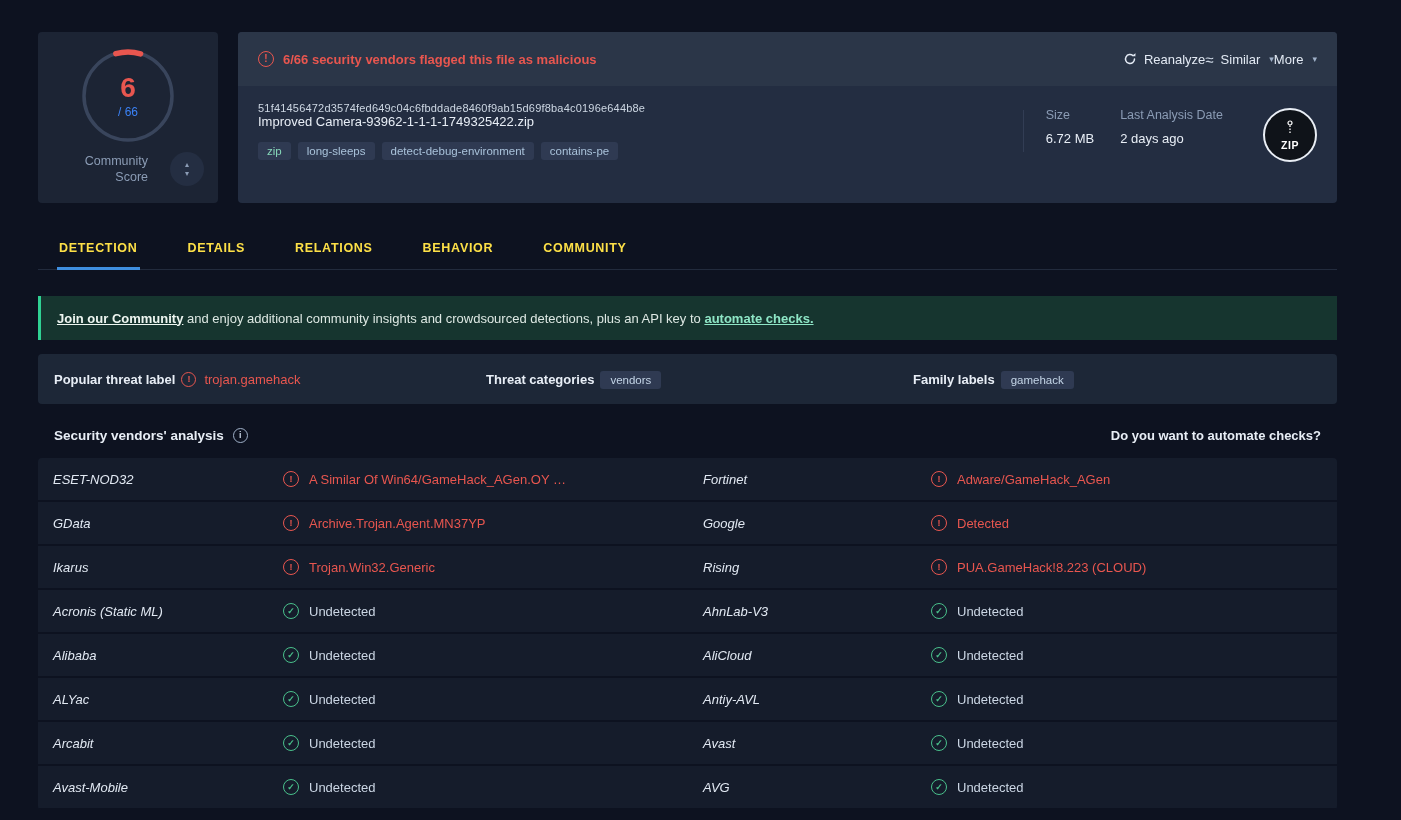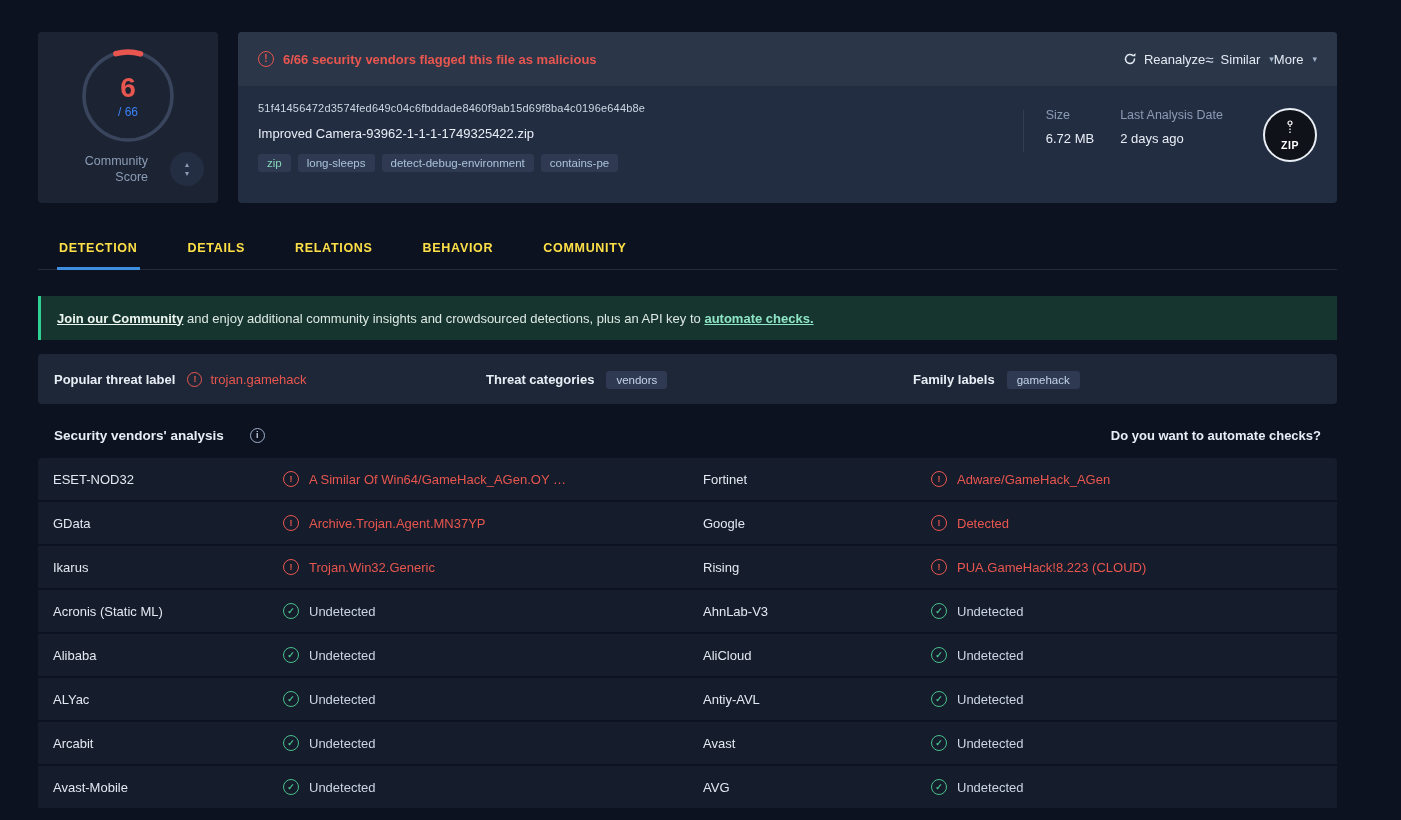--- a/index.html
+++ b/index.html
@@ -42,21 +42,21 @@
   .circ.alert { color:#e8564f; }
   .circ.check { color:#49c08b; }
   .actions { margin-left:auto; display:flex; align-items:center; font-size:13px; color:#e3eaf4; }
   .action { display:flex; align-items:center; gap:7px; cursor:pointer; }
   .chev { font-size:9px; color:#9fb0c8; margin-left:2px; }
   .sim-icon { font-size:15px; color:#cfd9e6; }
 
   .header-body { display:flex; padding:16px 20px 0 20px; }
   .file-info { flex:1; min-width:0; }
   .hash { font-size:11px; color:#cdd7e3; letter-spacing:.2px; }
-  .filename { font-size:13px; color:#e8eef6; margin-top:12px; }
+  .filename { font-size:13px; color:#e8eef6; }
   .tags { display:flex; gap:7px; margin-top:13px; }
   .tag { background:#2f3a52; color:#a9c2da; font-size:11.5px; padding:3px 9px; border-radius:3px; cursor:pointer; }
   .tag.accent { color:#86d7b9; }
 
   .meta { display:flex; align-items:flex-start; padding-top:6px; }
   .vdiv { width:1px; height:42px; background:#323d54; margin:2px 22px 0 0; }
   .meta-col { margin-right:26px; }
   .meta-label { font-size:12.5px; color:#8b9cb5; }
   .meta-value { font-size:13px; color:#e8eef6; margin-top:9px; }
   .zip-badge {
@@ -84,44 +84,44 @@
   .blink.teal { color:#8ee6c6; }
 
   
   .threat-bar {
     margin-top:14px; height:50px; background:#1d2737; border-radius:4px;
     display:flex; align-items:center; padding:0 16px; font-size:13px;
   }
   .tgroup { display:flex; align-items:center; }
   .tgroup.g1 { width:432px; }
   .tgroup.g2 { width:427px; }
-  .tlabel { font-weight:bold; color:#e8eef6; margin-right:12px; }
+  .tlabel { font-weight:bold; color:#e8eef6; margin-right:6px; }
   .tvalue { display:flex; align-items:center; gap:8px; color:#e8564f; }
   .tvalue .circ { width:15px; height:15px; font-size:9px; }
   .badge { background:#2f3a52; color:#c3d4e6; font-size:11.5px; padding:3px 10px; border-radius:3px; margin-right:6px; cursor:pointer; }
 
   
   .analysis-row {
     margin-top:8px; height:46px; display:flex; align-items:center; justify-content:space-between;
     padding:0 16px; font-size:13px;
   }
-  .analysis-title { display:flex; align-items:center; gap:26px; font-weight:bold; color:#e8eef6; font-size:13.5px; }
+  .analysis-title { display:flex; align-items:center; gap:9px; font-weight:bold; color:#e8eef6; font-size:13.5px; }
   .info-icon {
     width:15px; height:15px; border-radius:50%; border:1px solid #9fb0c8; color:#c3cfde;
     display:inline-flex; align-items:center; justify-content:center; font-size:9px; cursor:pointer;
   }
   .automate-q { font-weight:bold; color:#e8eef6; }
 
   
   .vtable { border-radius:4px; overflow:hidden; }
   .vrow {
     display:grid; grid-template-columns:230px 420px 228px 1fr; align-items:center;
     height:44px; background:#151c2b; border-bottom:2px solid #0d1220; padding-left:15px;
   }
-  .vname { font-size:13px; color:#e2e9f3; }
+  .vname { font-size:13px; color:#e2e9f3;font-style:italic; }
   .vres { display:flex; align-items:center; gap:10px; font-size:13px; min-width:0; }
   .vres span:last-child { white-space:nowrap; overflow:hidden; text-overflow:ellipsis; }
   .vres.flagged { color:#e8564f; }
   .vres.undetected { color:#cbd6e4; }
   .vres .circ { font-size:9px; }
 </style>
 </head>
 <body>
 
 <div class="page">

